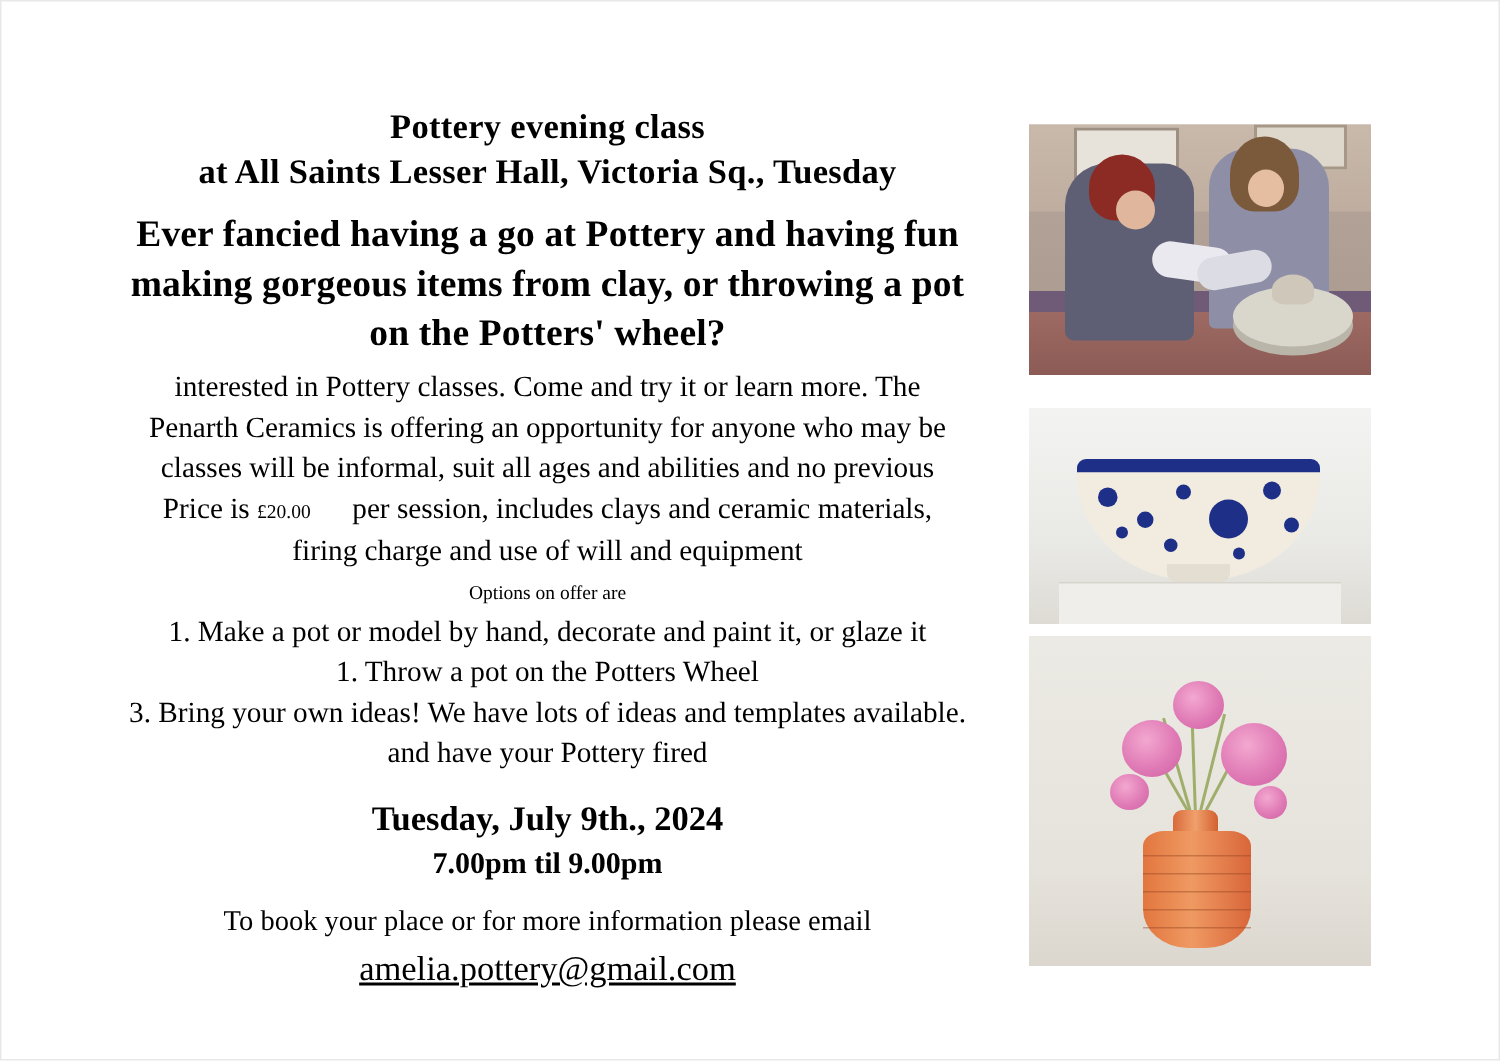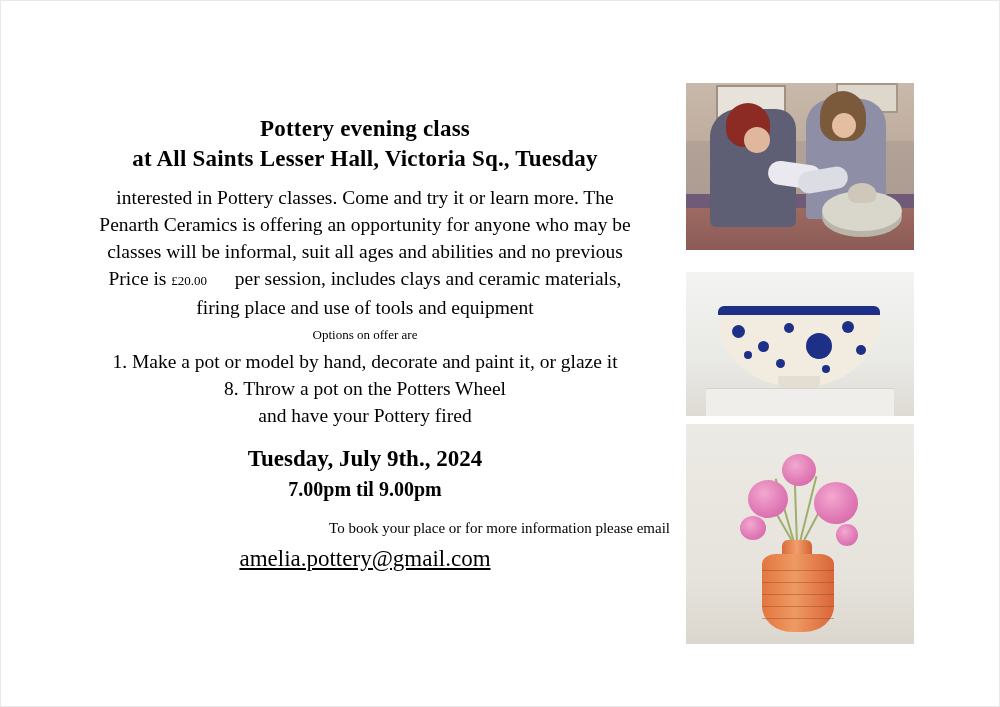--- a/index.html
+++ b/index.html
@@ -31,21 +31,20 @@
     pointer-events: none;
   }
 
   
   .text-col {
     position: absolute;
     left: 60px;
     top: 70px;
     width: 610px;
     text-align: center;
-    margin-top: 44px;
   }
 
   .title-line {
     font-weight: bold;
     font-size: 23px;
     line-height: 30px;
     letter-spacing: 0.2px;
   }
   .title-block { margin-bottom: 10px; }
 
@@ -84,24 +83,23 @@
     font-size: 23px;
     line-height: 31px;
     margin-top: 14px;
   }
   .time-line {
     font-weight: bold;
     font-size: 20px;
     line-height: 31px;
   }
   .booking-line {
-    font-size: 15px;
+    font-size: 19px;
     line-height: 30px;
     margin-top: 8px;
-    text-align: right;
   }
   .email-line {
     font-size: 23px;
     line-height: 32px;
     text-decoration: underline;
   }
 
   
   .img-col {
     position: absolute;
@@ -257,38 +255,44 @@
 <div class="page">
   <div class="border-frame"></div>
 
   <div class="text-col">
 
     <div class="title-block">
       <div class="title-line">Pottery evening class</div>
       <div class="title-line">at All Saints Lesser Hall, Victoria Sq., Tuesday</div>
     </div>
 
+    <div class="headline">
+      <div>Ever fancied having a go at Pottery and having fun</div>
+      <div>making gorgeous items from clay, or throwing a pot</div>
+      <div>on the Potters' wheel?</div>
+    </div>
 
     <div class="body-block">
       <div class="body-para">interested in Pottery classes. Come and try it or learn more. The</div>
       <div class="body-para">Penarth Ceramics is offering an opportunity for anyone who may be</div>
       <div class="body-para">classes will be informal, suit all ages and abilities and no previous</div>
     </div>
 
     <div class="body-para price-line">
       <span>Price is</span>
       <span class="small-price">£20.00</span>
       <span class="gap"></span>
       <span>per session, includes clays and ceramic materials,</span>
     </div>
-    <div class="body-para">firing place and use of tools and equipment</div>
+    <div class="body-para">firing charge and use of will and equipment</div>
 
     <div class="options-head">Options on offer are</div>
     <div class="option-item">1. Make a pot or model by hand, decorate and paint it, or glaze it</div>
-    <div class="option-item">8. Throw a pot on the Potters Wheel</div>
+    <div class="option-item">1. Throw a pot on the Potters Wheel</div>
+    <div class="option-item">3. Bring your own ideas! We have lots of ideas and templates available.</div>
     <div class="option-item">and have your Pottery fired</div>
 
     <div class="date-line">Tuesday, July 9th., 2024</div>
     <div class="time-line">7.00pm til 9.00pm</div>
 
     <div class="booking-line">To book your place or for more information please email</div>
     <div class="email-line">amelia.pottery@gmail.com</div>
   </div>
 
   <div class="img-col">

